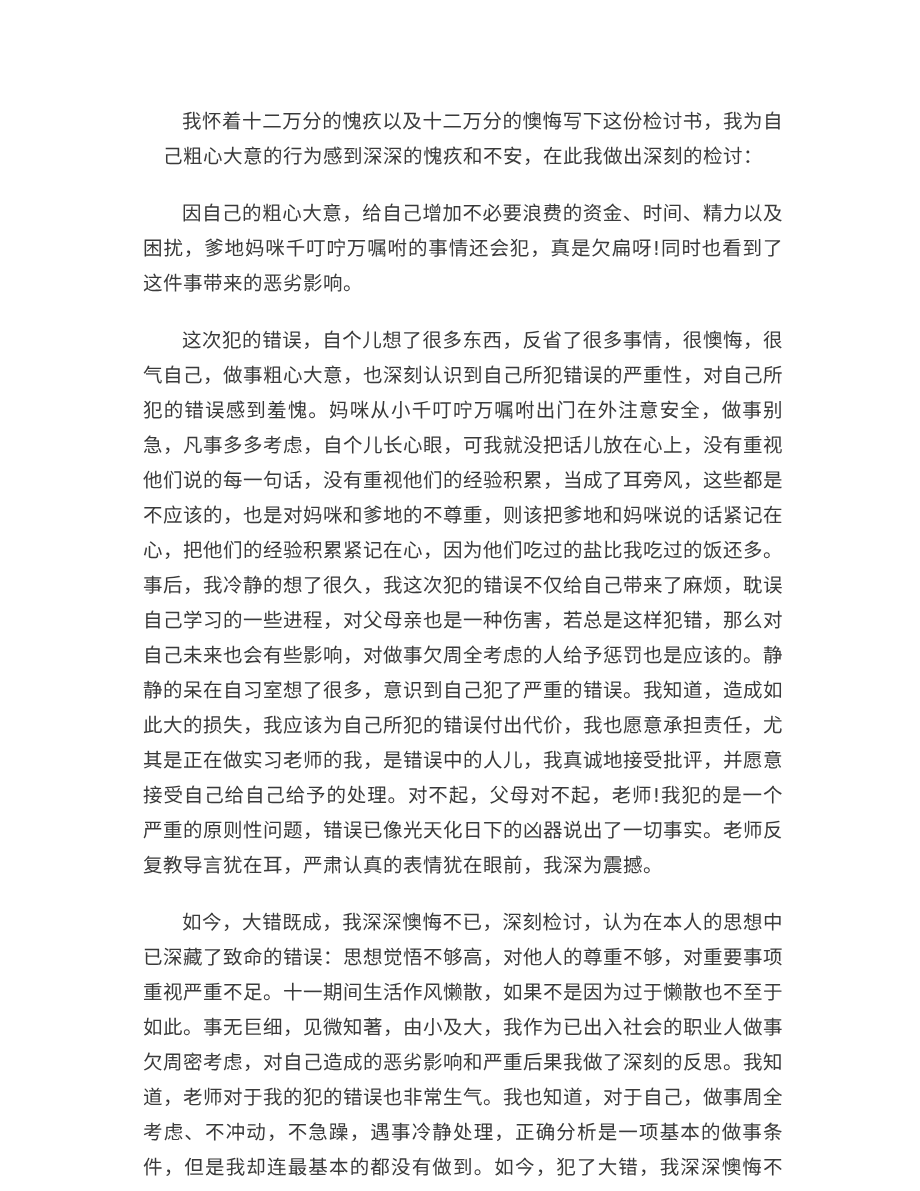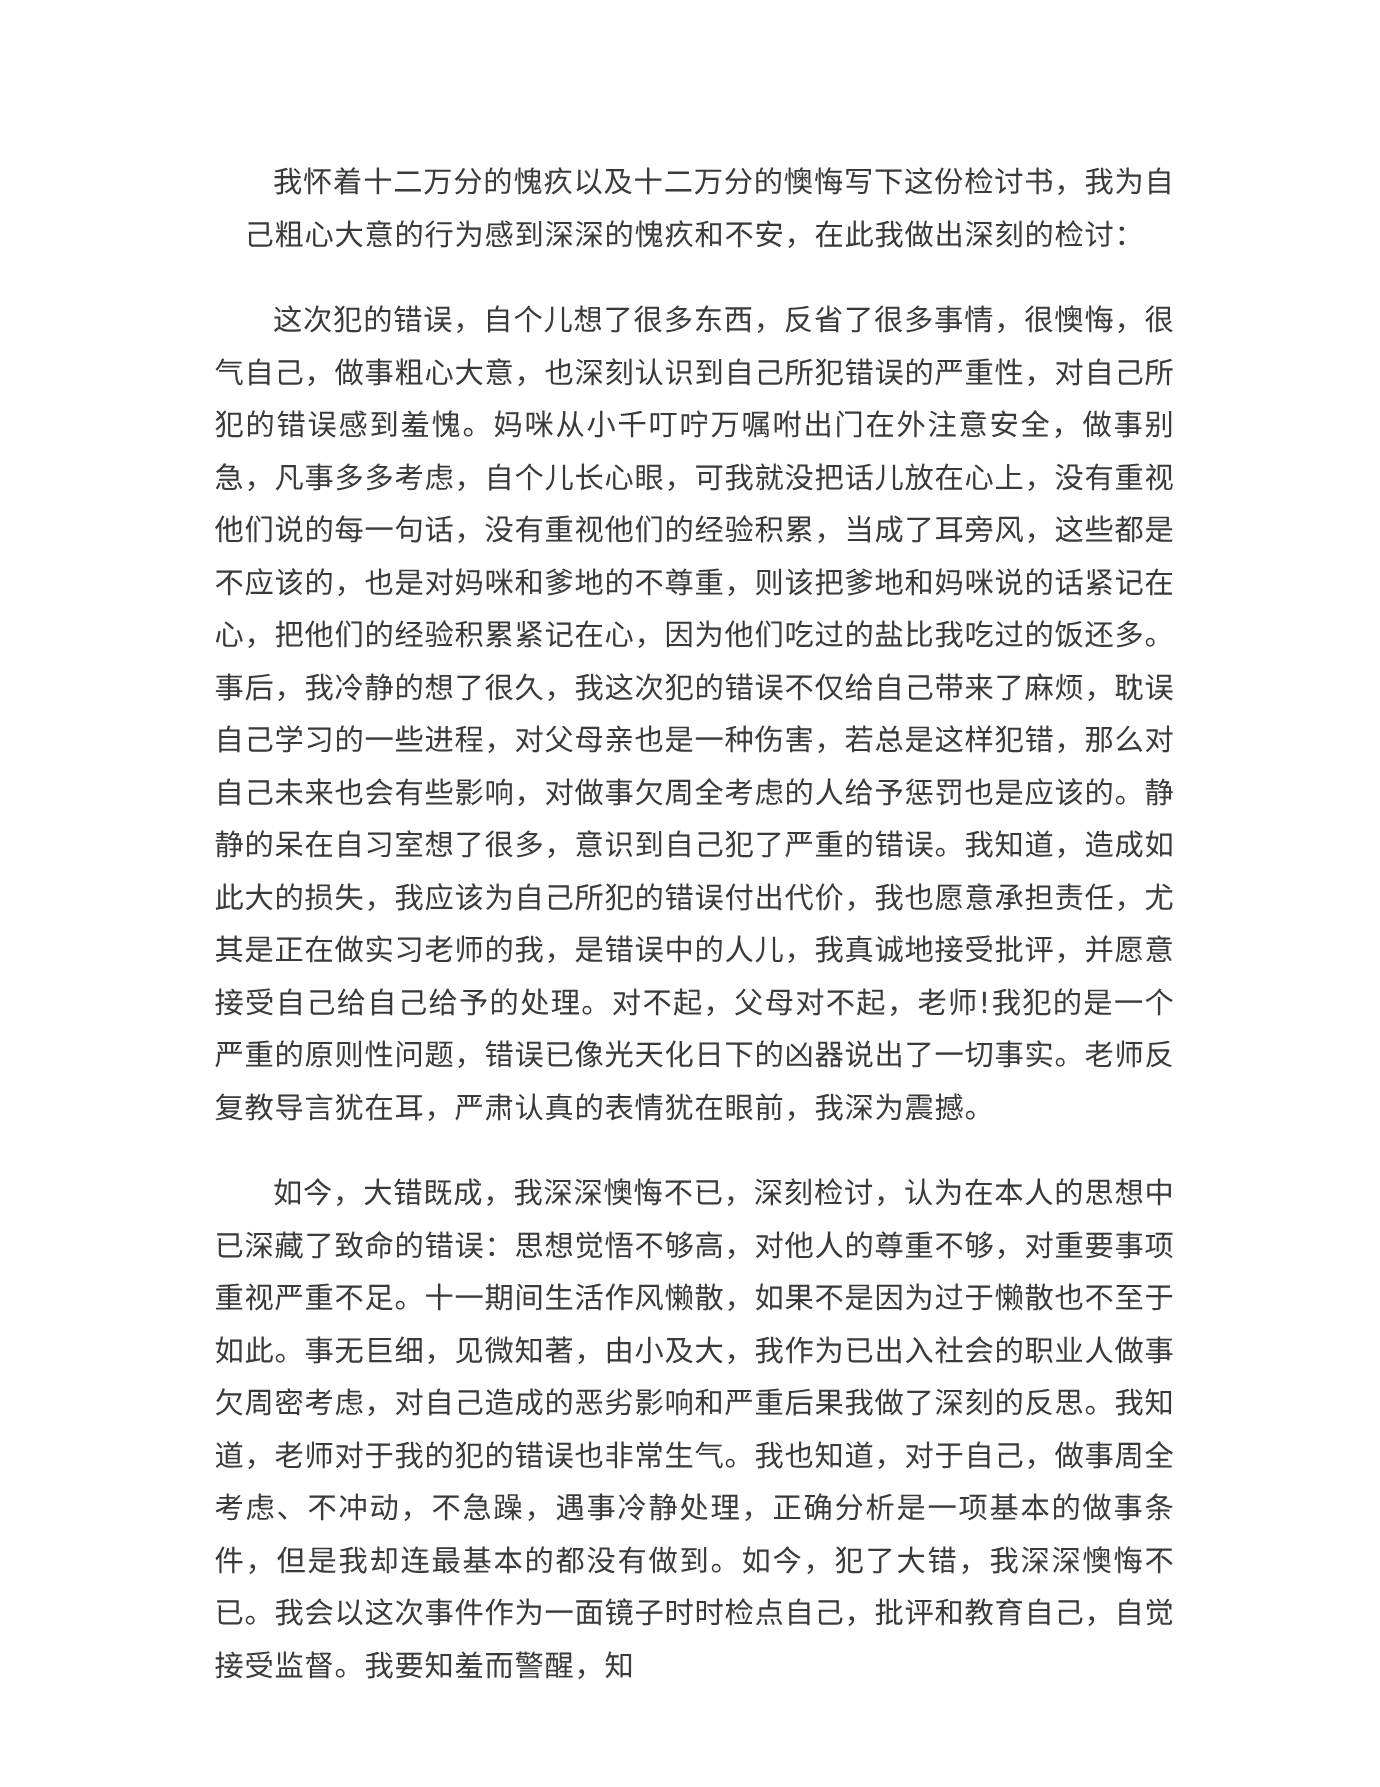--- a/index.html
+++ b/index.html
@@ -51,19 +51,20 @@
   }
 </style>
 </head>
 <body>
 
 <div class="page">
   <div class="doc-body">
 
     <p class="para center-last">我怀着十二万分的愧疚以及十二万分的懊悔写下这份检讨书，我为自己粗心大意的行为感到深深的愧疚和不安，在此我做出深刻的检讨：</p>
 
+    <p class="para">因自己的粗心大意，给自己增加不必要浪费的资金、时间、精力以及困扰，爹地妈咪千叮咛万嘱咐的事情还会犯，真是欠扁呀!同时也看到了这件事带来的恶劣影响。</p>
 
     <p class="para">这次犯的错误，自个儿想了很多东西，反省了很多事情，很懊悔，很气自己，做事粗心大意，也深刻认识到自己所犯错误的严重性，对自己所犯的错误感到羞愧。妈咪从小千叮咛万嘱咐出门在外注意安全，做事别急，凡事多多考虑，自个儿长心眼，可我就没把话儿放在心上，没有重视他们说的每一句话，没有重视他们的经验积累，当成了耳旁风，这些都是不应该的，也是对妈咪和爹地的不尊重，则该把爹地和妈咪说的话紧记在心，把他们的经验积累紧记在心，因为他们吃过的盐比我吃过的饭还多。事后，我冷静的想了很久，我这次犯的错误不仅给自己带来了麻烦，耽误自己学习的一些进程，对父母亲也是一种伤害，若总是这样犯错，那么对自己未来也会有些影响，对做事欠周全考虑的人给予惩罚也是应该的。静静的呆在自习室想了很多，意识到自己犯了严重的错误。我知道，造成如此大的损失，我应该为自己所犯的错误付出代价，我也愿意承担责任，尤其是正在做实习老师的我，是错误中的人儿，我真诚地接受批评，并愿意接受自己给自己给予的处理。对不起，父母对不起，老师!我犯的是一个严重的原则性问题，错误已像光天化日下的凶器说出了一切事实。老师反复教导言犹在耳，严肃认真的表情犹在眼前，我深为震撼。</p>
 
     <p class="para">如今，大错既成，我深深懊悔不已，深刻检讨，认为在本人的思想中已深藏了致命的错误：思想觉悟不够高，对他人的尊重不够，对重要事项重视严重不足。十一期间生活作风懒散，如果不是因为过于懒散也不至于如此。事无巨细，见微知著，由小及大，我作为已出入社会的职业人做事欠周密考虑，对自己造成的恶劣影响和严重后果我做了深刻的反思。我知道，老师对于我的犯的错误也非常生气。我也知道，对于自己，做事周全考虑、不冲动，不急躁，遇事冷静处理，正确分析是一项基本的做事条件，但是我却连最基本的都没有做到。如今，犯了大错，我深深懊悔不已。我会以这次事件作为一面镜子时时检点自己，批评和教育自己，自觉接受监督。我要知羞而警醒，知</p>
 
   </div>
 </div>
 
 </body></html>

